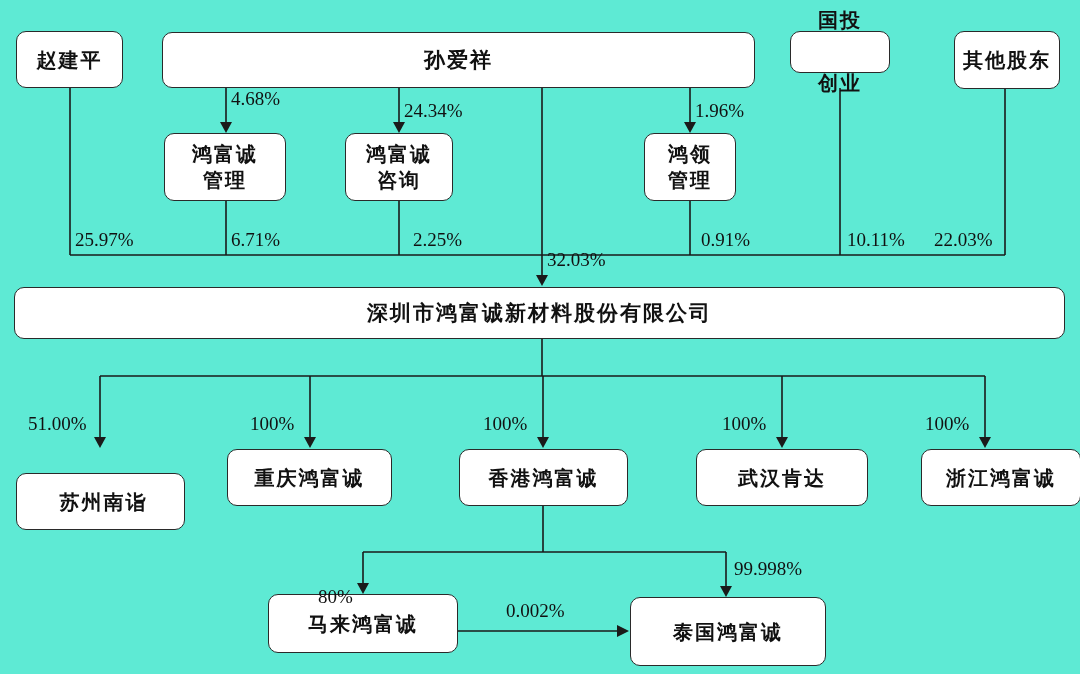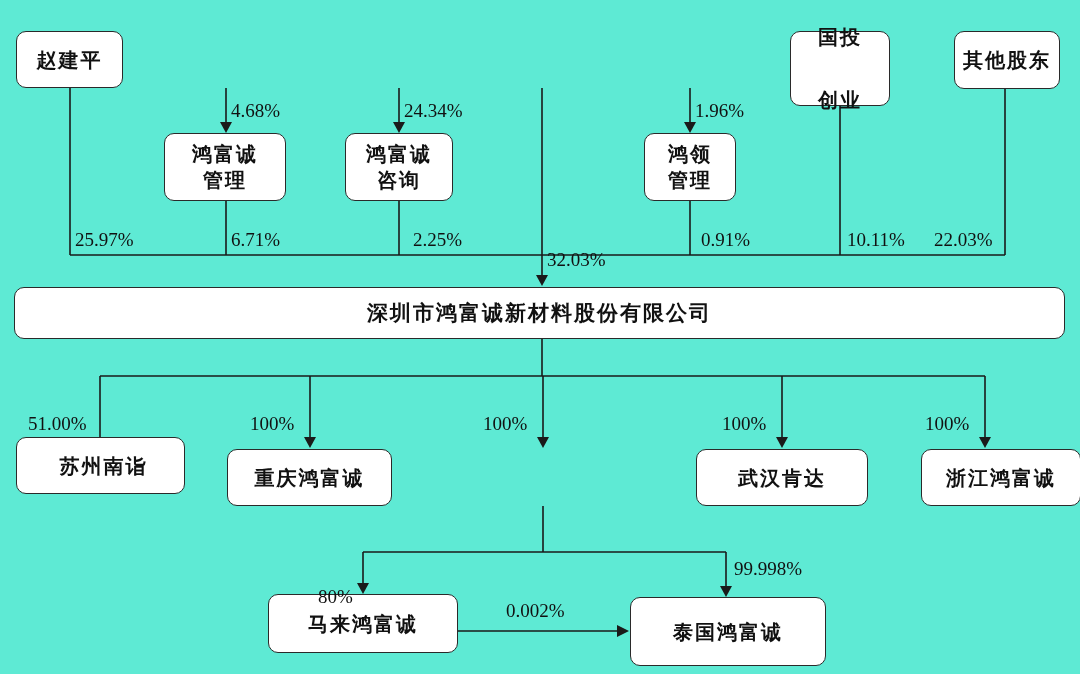--- a/index.html
+++ b/index.html
@@ -75,22 +75,25 @@
       <polygon points="357,583 369,583 363,594"></polygon>
       <polygon points="720,586 732,586 726,597"></polygon>
       <polygon points="617,625 617,637 629,631"></polygon>
     </g>
   </svg>
 
   <div class="node" style="left:16px;top:31px;width:107px;height:57px;">
     <span>赵建平</span>
   </div>
 
+  <div class="node big" style="left:162px;top:32px;width:593px;height:56px;">
+    <span>孙爱祥</span>
+  </div>
 
-  <div class="node" style="left:790px;top:31px;width:100px;height:75px;line-height:23px;gap:40px;">
+  <div class="node" style="left:790px;top:31px;width:100px;height:42px;line-height:23px;gap:40px;">
     <span>国投</span>
     <span>创业</span>
   </div>
 
   <div class="node" style="left:938px;top:31px;width:106px;height:58px;margin-left:16px;">
     <span>其他股东</span>
   </div>
 
   <div class="node" style="left:164px;top:133px;width:122px;height:68px;line-height:26px;">
     <span>鸿富诚</span>
@@ -104,46 +107,49 @@
 
   <div class="node" style="left:644px;top:133px;width:92px;height:68px;line-height:26px;">
     <span>鸿领</span>
     <span>管理</span>
   </div>
 
   <div class="node big company" style="left:14px;top:287px;width:1051px;height:52px;">
     <span>深圳市鸿富诚新材料股份有限公司</span>
   </div>
 
-  <div class="node" style="left:16px;top:437px;width:169px;height:57px;padding-left:6px;">
+  <div class="node" style="left:16px;top:473px;width:169px;height:57px;padding-left:6px;">
     <span>苏州南诣</span>
   </div>
 
   <div class="node" style="left:227px;top:449px;width:165px;height:57px;">
     <span>重庆鸿富诚</span>
   </div>
 
+  <div class="node" style="left:459px;top:449px;width:169px;height:57px;">
+    <span>香港鸿富诚</span>
+  </div>
 
   <div class="node" style="left:696px;top:449px;width:172px;height:57px;">
     <span>武汉肯达</span>
   </div>
 
   <div class="node" style="left:905px;top:449px;width:160px;height:57px;margin-left:16px;">
     <span>浙江鸿富诚</span>
   </div>
 
   <div class="node" style="left:268px;top:594px;width:190px;height:59px;">
     <span>马来鸿富诚</span>
   </div>
 
   <div class="node" style="left:630px;top:597px;width:196px;height:69px;">
     <span>泰国鸿富诚</span>
   </div>
 
-  <div class="pct" style="left:231px;top:100px;">4.68%</div>
+  <div class="pct" style="left:231px;top:88px;">4.68%</div>
   <div class="pct" style="left:404px;top:100px;">24.34%</div>
   <div class="pct" style="left:695px;top:100px;">1.96%</div>
 
   <div class="pct" style="left:75px;top:229px;">25.97%</div>
   <div class="pct" style="left:231px;top:229px;">6.71%</div>
   <div class="pct" style="left:413px;top:229px;">2.25%</div>
   <div class="pct" style="left:547px;top:229px;margin-top:20px;">32.03%</div>
   <div class="pct" style="left:701px;top:229px;">0.91%</div>
   <div class="pct" style="left:847px;top:229px;">10.11%</div>
   <div class="pct" style="left:934px;top:229px;">22.03%</div>

